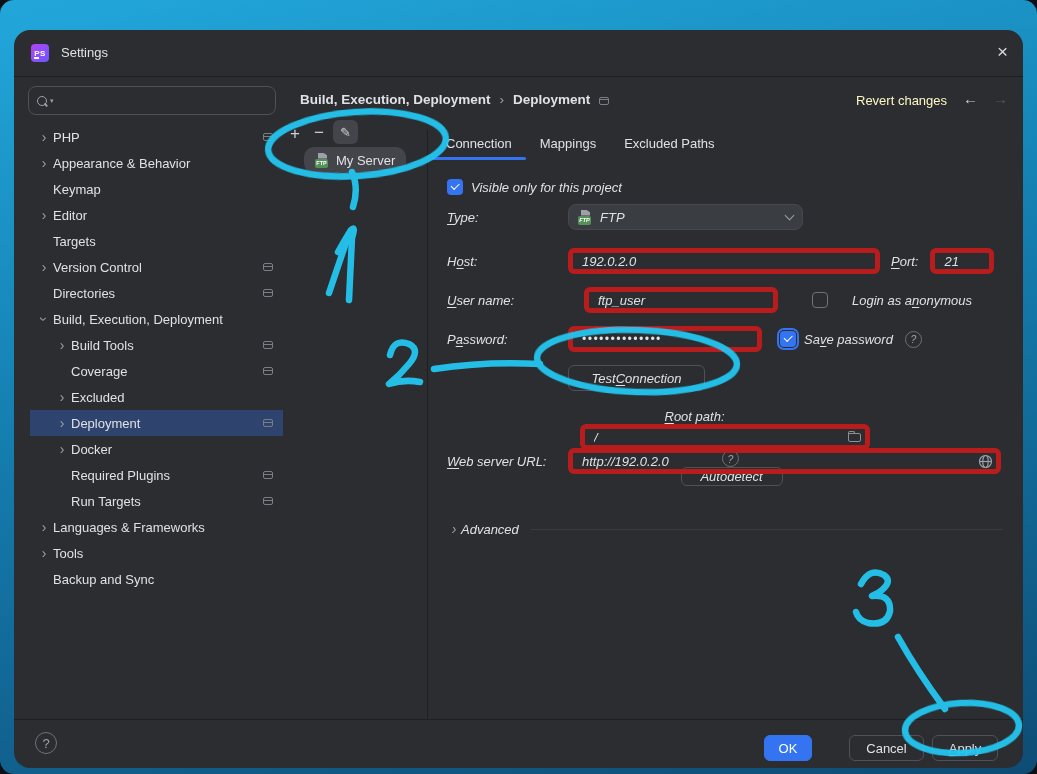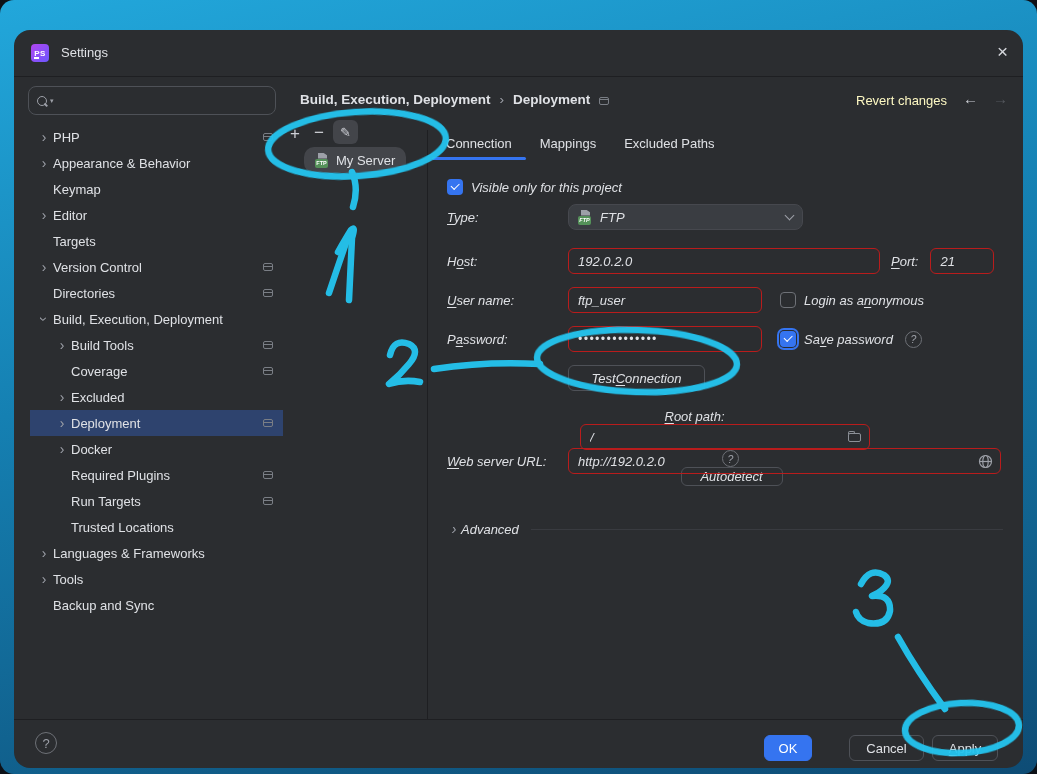--- a/index.html
+++ b/index.html
@@ -55,21 +55,21 @@
   .vdiv{position:absolute;left:413px;top:100px;height:589px;width:1px;background:#1E1F22;}
   
   .tabs{position:absolute;left:418px;top:96px;height:34px;display:flex;}
   .tab{position:relative;padding:0 14px;display:flex;align-items:center;color:#DFE1E5;cursor:pointer;}
   .tab.active::after{content:"";position:absolute;left:0;right:0;bottom:0;height:3px;border-radius:2px;background:#3574F0;}
   
   .form{position:absolute;left:433px;top:144px;width:556px;}
   .frow{position:absolute;left:0;right:0;height:26px;display:flex;align-items:center;font-style:italic;}
   .lbl{width:121px;flex:none;}
   u{text-decoration:underline;text-underline-offset:2px;}
-  .field{height:26px;box-sizing:border-box;background:transparent;border:1px solid #b91c1c;border-radius:6px;
+  .field{height:26px;box-sizing:border-box;background:transparent;border:5px solid #b91c1c;border-radius:6px;
     color:#DFE1E5;padding:0 9px;font:inherit;outline:none;}
   .fwrap{position:relative;height:26px;flex:none;}
   .fwrap .field{width:100%;}
   .cb{width:16px;height:16px;border-radius:4px;box-sizing:border-box;flex:none;position:relative;cursor:pointer;}
   .cb.on{background:#3574F0;}
   .cb.on::after{content:"";position:absolute;left:3.5px;top:4px;width:7px;height:3.5px;
     border-left:1.8px solid #fff;border-bottom:1.8px solid #fff;transform:rotate(-45deg);}
   .cb.off{border:1.5px solid #6E7177;}
   .cb.focusring{box-shadow:0 0 0 1px #2B2D30,0 0 0 3px #3574F0;}
   .cb-label{margin-left:8px;}
@@ -179,24 +179,20 @@
         <div class="tree-row" style="padding-left: 23px;">
           <span class="chev none">›</span>
           <span class="tree-label">Required Plugins</span>
           <span class="marker"></span>
         </div>
         <div class="tree-row" style="padding-left: 23px;">
           <span class="chev none">›</span>
           <span class="tree-label">Run Targets</span>
           <span class="marker"></span>
         </div>
-        <div class="tree-row" style="padding-left: 23px;">
-          <span class="chev none">›</span>
-          <span class="tree-label">Trusted Locations</span>
-        </div>
         <div class="tree-row" style="padding-left: 5px;">
           <span class="chev">›</span>
           <span class="tree-label">Languages &amp; Frameworks</span>
         </div>
         <div class="tree-row" style="padding-left: 5px;">
           <span class="chev">›</span>
           <span class="tree-label">Tools</span>
         </div>
         <div class="tree-row" style="padding-left: 5px;">
           <span class="chev none">›</span>
@@ -254,21 +250,21 @@
         </div>
       </div>
 
       <div class="frow" style="top:74px;">
         <span class="lbl">H<u>o</u>st:</span>
         <input class="field" style="width: 312px;" readonly="" value="192.0.2.0">
         <span style="margin-left:11px;"><u>P</u>ort:</span>
         <input class="field" style="width: 64px; margin-left: 12px;" readonly="" value="21">
       </div>
 
-      <div class="frow" style="top:113px;">
+      <div class="frow" style="top:113px;gap:16px;">
         <span class="lbl"><u>U</u>ser name:</span>
         <input class="field" style="width: 194px;" readonly="" value="ftp_user">
         <span class="cb off" style="margin-left:18px;"></span>
         <span class="cb-label">Login as a<u>n</u>onymous</span>
       </div>
 
       <div class="frow" style="top:152px;">
         <span class="lbl">P<u>a</u>ssword:</span>
         <input class="field pw" style="width: 194px;" readonly="" value="••••••••••••••">
         <span class="cb focusring on" style="margin-left:18px;"></span>

